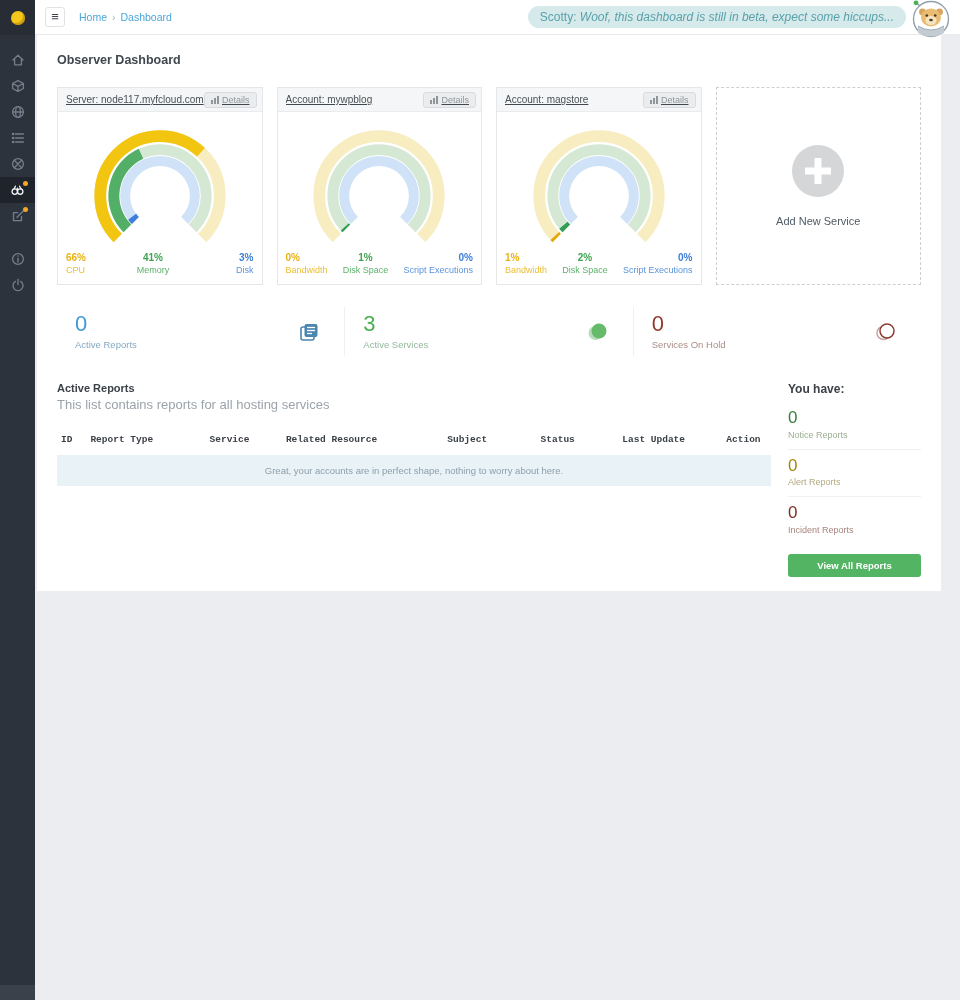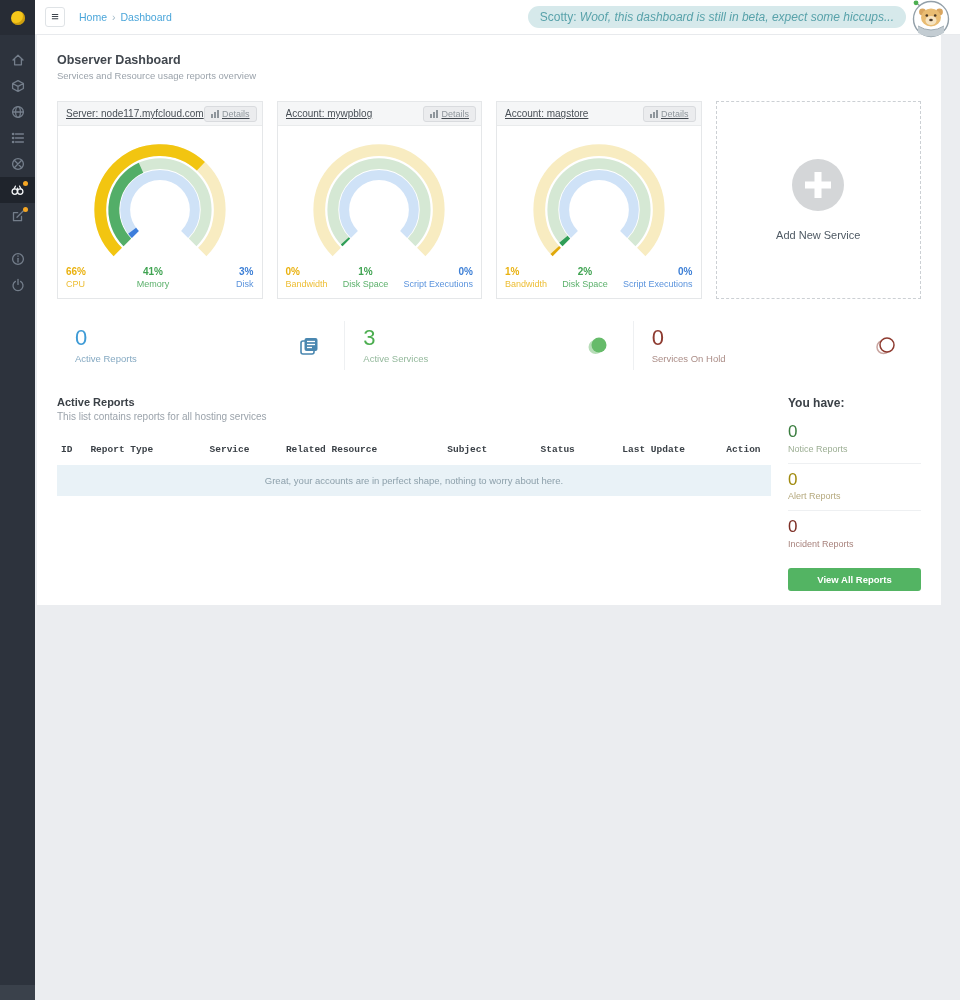--- a/index.html
+++ b/index.html
@@ -61,21 +61,21 @@
   .stats { display:flex; margin-top:22px; }
   .stat { flex:1; display:flex; align-items:center; justify-content:space-between; padding:6px 24px 6px 18px; border-left:1px solid #eef0f2; }
   .stat:first-child { border-left:none; padding-left:18px; }
   .stat-num { font-size:22px; font-weight:400; line-height:1; }
   .stat-label { font-size:9.5px; margin-top:4px; }
 
   
   .reports-layout { display:flex; gap:17px; margin-top:26px; }
   .reports-left { flex:1; min-width:0; }
   .sec-title { font-size:11px; font-weight:700; color:#3b4147; }
-  .sec-sub { font-size:10px; color:#9ba3ab; margin-top:3px; }
+  .sec-sub { font-size:13px; color:#9ba3ab; margin-top:3px; }
   table.rep { width:100%; border-collapse:collapse; margin-top:16px;font-family:Liberation Mono, monospace; }
   table.rep th { font-size:9.5px; font-weight:700; color:#3b4147; text-align:left; padding:6px 4px; white-space:nowrap; }
   .empty-row { background:#e9f2f7; color:#8da0ab; font-size:9.5px; text-align:center; padding:10px 8px; margin-top:4px; }
 
   .you-have { width:133px; flex:none; }
   .yh-head { font-size:12px; font-weight:700; color:#3b4147; margin-bottom:6px; }
   .yh-item { padding:7px 0 9px; }
   .yh-item.bordered { border-bottom:1px solid #eef0f2; }
   .yh-num { font-size:17px; font-weight:400; line-height:1.1; }
   .yh-label { font-size:9px; margin-top:2px; }
@@ -171,21 +171,20 @@
       <circle cx="23.2" cy="15.5" r="1.3" fill="#4a3826"></circle>
       <ellipse cx="19" cy="20" rx="1.8" ry="1.3" fill="#4a3826"></ellipse>
       <line x1="8" y1="6" x2="4.5" y2="3" stroke="#8f9ba3" stroke-width="1.2"></line>
       <circle cx="4" cy="2.8" r="2.4" fill="#4caf50"></circle>
     </svg>
   </div>
 </div>
 
 <div class="main">
   <div class="page-title">Observer Dashboard</div>
-  <div class="page-sub">Services and Resource usage reports overview</div>
 
   <div class="cards">
 
     <div class="card">
       <div class="card-head">
         <span class="card-title">Server: node117.myfcloud.com</span>
         <button class="details-btn">
           <svg width="8" height="8" viewBox="0 0 8 8">
               <rect x="0" y="4" width="2" height="4"></rect>
               <rect x="3" y="2" width="2" height="6"></rect>

